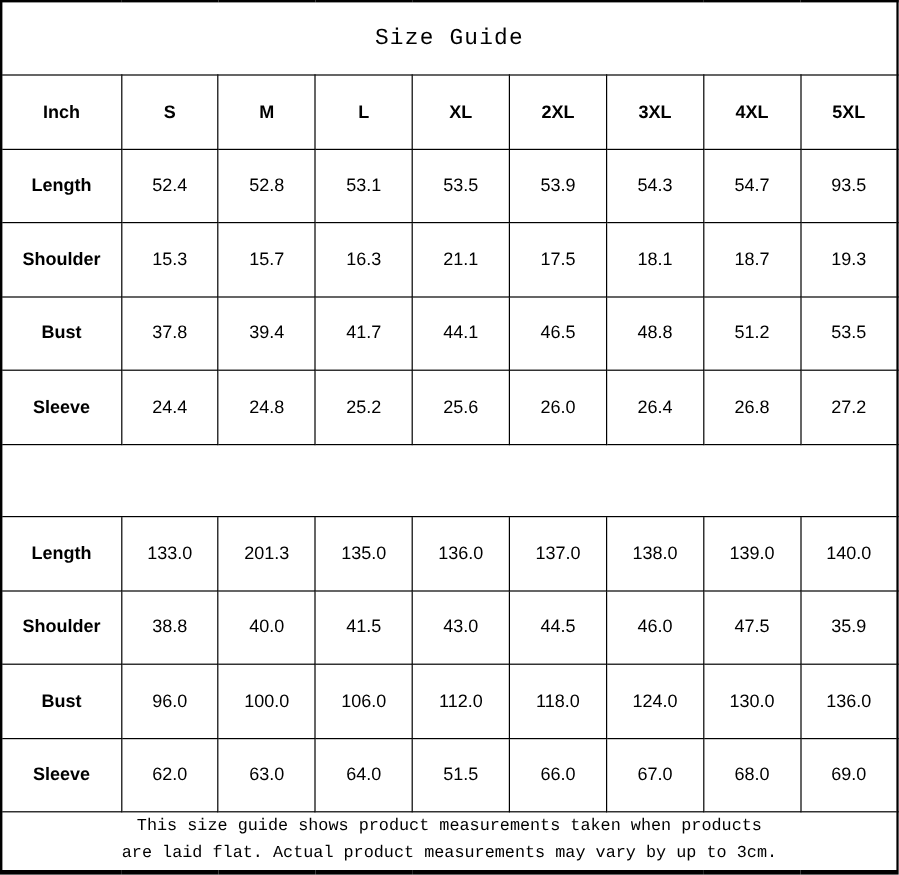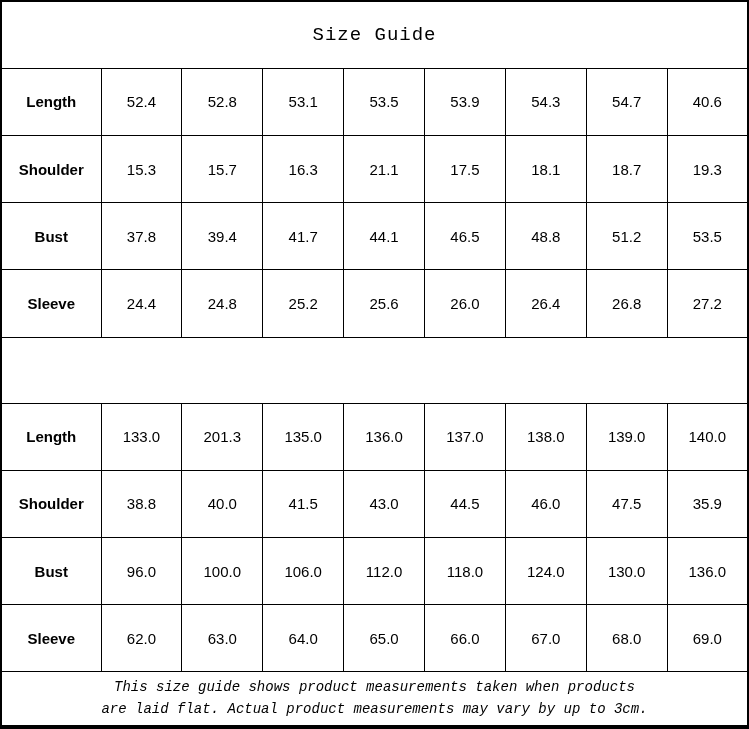--- a/index.html
+++ b/index.html
@@ -26,21 +26,21 @@
     border: 1px solid #000000;
     text-align: center;
     vertical-align: middle;
     padding: 0;
     color: #000000;
     overflow: hidden;
   }
   tr.grid-row { height: 56px; }
   tr.title-row { height: 56px; }
   tr.gap-row { height: 55px; }
-  tr.note-row { height: 42px; font-style: italic; }
+  tr.note-row { height: 42px; }
   .title-cell {
     font-family: "Liberation Mono", "DejaVu Sans Mono", monospace;
     font-size: 19px;
     font-weight: normal;
     letter-spacing: 1px;
   }
   th.hdr, th.lbl {
     font-family: "Liberation Sans", "DejaVu Sans", sans-serif;
     font-size: 15px;
     font-weight: bold;
@@ -71,31 +71,42 @@
         <col>
         <col>
         <col>
     </colgroup>
 
     <tbody>
         <tr class="title-row">
       <td class="title-cell" colspan="9">Size Guide</td>
     </tr>
 
+    <tr class="grid-row">
+      <th class="hdr">Inch</th>
+      <th class="hdr">S</th>
+      <th class="hdr">M</th>
+      <th class="hdr">L</th>
+      <th class="hdr">XL</th>
+      <th class="hdr">2XL</th>
+      <th class="hdr">3XL</th>
+      <th class="hdr">4XL</th>
+      <th class="hdr">5XL</th>
+    </tr>
 
     <tr class="grid-row">
       <th class="lbl">Length</th>
       <td class="val">52.4</td>
       <td class="val">52.8</td>
       <td class="val">53.1</td>
       <td class="val">53.5</td>
       <td class="val">53.9</td>
       <td class="val">54.3</td>
       <td class="val">54.7</td>
-      <td class="val">40.6</td>
+      <td class="val">93.5</td>
     </tr>
 
     <tr class="grid-row">
       <th class="lbl">Shoulder</th>
       <td class="val">15.3</td>
       <td class="val">15.7</td>
       <td class="val">16.3</td>
       <td class="val">21.1</td>
       <td class="val">17.5</td>
       <td class="val">18.1</td>
@@ -166,21 +177,21 @@
       <td class="val">124.0</td>
       <td class="val">130.0</td>
       <td class="val">136.0</td>
     </tr>
 
     <tr class="grid-row">
       <th class="lbl">Sleeve</th>
       <td class="val">62.0</td>
       <td class="val">63.0</td>
       <td class="val">64.0</td>
-      <td class="val">65.0</td>
+      <td class="val">51.5</td>
       <td class="val">66.0</td>
       <td class="val">67.0</td>
       <td class="val">68.0</td>
       <td class="val">69.0</td>
     </tr>
 
     <tr class="note-row">
       <td class="note-cell" colspan="9">
         <div>This size guide shows product measurements taken when products</div>
         <div>are laid flat. Actual product measurements may vary by up to 3cm.</div>

